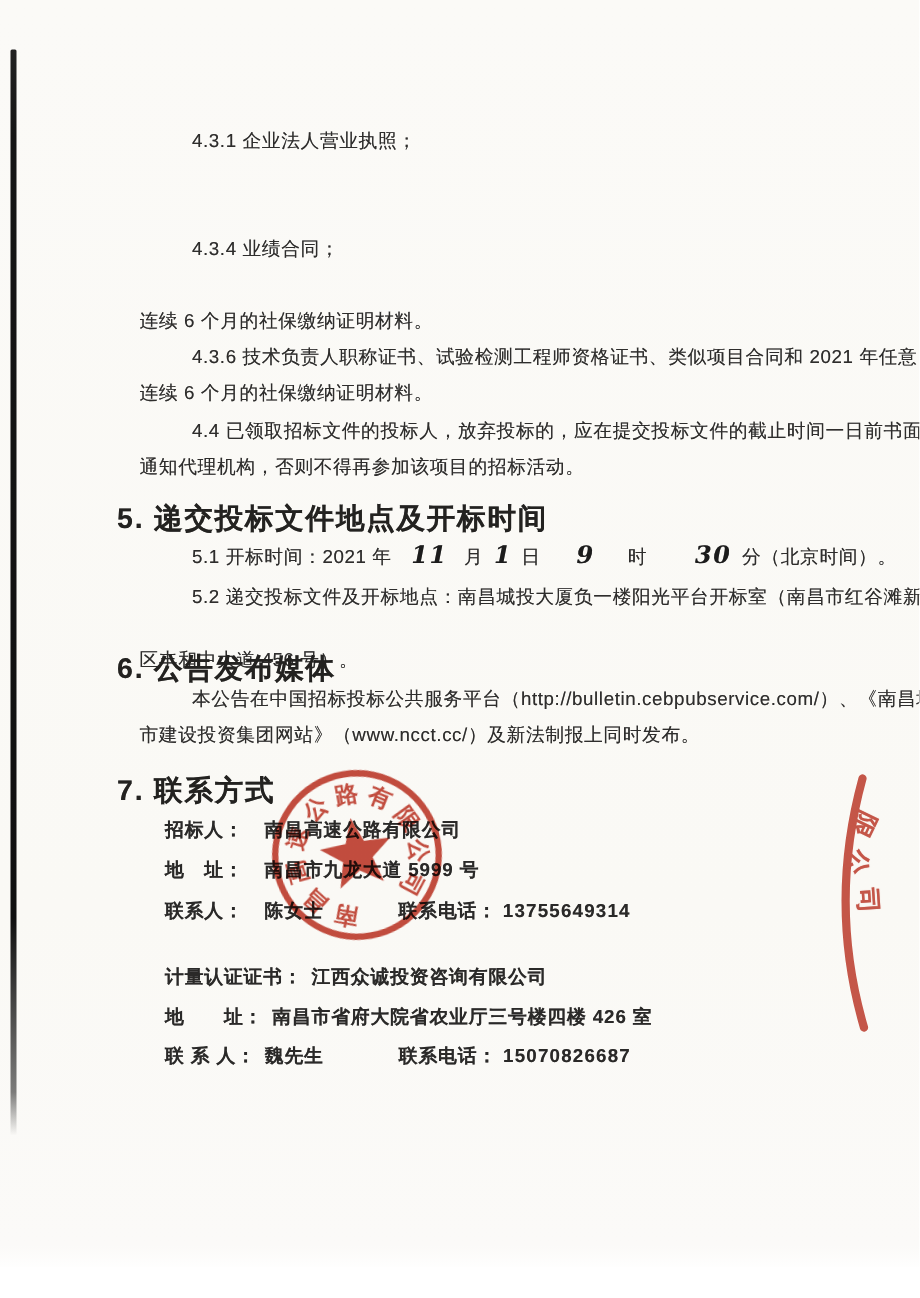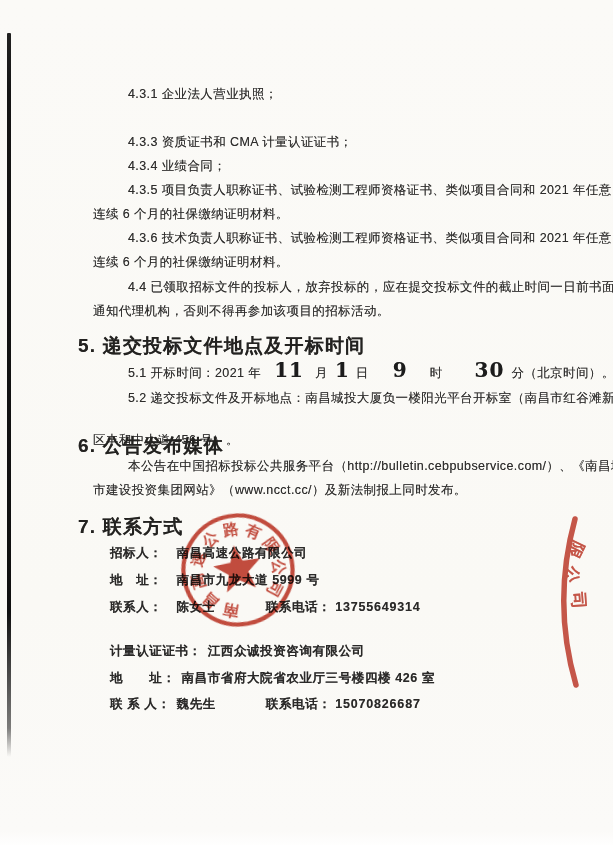--- a/index.html
+++ b/index.html
@@ -36,22 +36,22 @@
     position:absolute;left:110px;white-space:nowrap;
     font-size:12.5px;font-weight:bold;letter-spacing:.6px;
     color:#2a2928;text-shadow:0 0 .4px rgba(40,40,40,.5);
   }
   .ct .val{margin-left:14px;}
   .ct .val2{margin-left:6px;}
   .ct .phone-lab{margin-left:26px;padding-left:24px;}
   .ct .phone{margin-left:4px;letter-spacing:.8px;}
   
   .hw{
-    font-family:"DejaVu Serif",serif;font-weight:bold;
-    font-size:20px;color:#1c1c1c;letter-spacing:1px;
+    font-family:"DejaVu Serif",serif;font-style:italic;font-weight:bold;
+    font-size:16px;color:#1c1c1c;letter-spacing:1px;
   }
   .hw-month{margin:0 11px 0 13px;}
   .hw-day{margin:0 6px 0 7px;}
   .hw-hour{margin:0 22px 0 24px;}
   .hw-min{margin:0 7px 0 32px;}
   
   .stamp-main{
     position:absolute;left:179px;top:511px;width:118px;height:118px;
     mix-blend-mode:multiply;opacity:.9;
     transform:rotate(-10deg);
@@ -74,23 +74,21 @@
   .ec3{left:25px;top:84px;transform:rotate(86deg);}
 </style>
 </head>
 <body>
 
 <div class="page">
 
   <div class="scan-edge"></div>
 
   <div class="ln ind" style="top:86px">4.3.1 企业法人营业执照；</div>
-  <div class="ln ind" style="top:134px">4.3.3 资质证书和 CMA 计量认证证书；</div>
   <div class="ln ind" style="top:158px">4.3.4 业绩合同；</div>
-  <div class="ln ind" style="top:182px">4.3.5 项目负责人职称证书、试验检测工程师资格证书、类似项目合同和 2021 年任意</div>
   <div class="ln" style="top:206px">连续 6 个月的社保缴纳证明材料。</div>
   <div class="ln ind" style="top:230px">4.3.6 技术负责人职称证书、试验检测工程师资格证书、类似项目合同和 2021 年任意</div>
   <div class="ln" style="top:254px">连续 6 个月的社保缴纳证明材料。</div>
   <div class="ln ind" style="top:279px">4.4 已领取招标文件的投标人，放弃投标的，应在提交投标文件的截止时间一日前书面</div>
   <div class="ln" style="top:303px">通知代理机构，否则不得再参加该项目的招标活动。</div>
 
   <div class="hd" style="top:333px">5. 递交投标文件地点及开标时间</div>
   <div class="ln ind" style="top:362px">
     <span>5.1 开标时间：2021 年</span><span class="hw hw-month">11</span><span>月</span><span class="hw hw-day">1</span><span>日</span><span class="hw hw-hour">9</span><span>时</span><span class="hw hw-min">30</span><span>分（北京时间）。</span>
   </div>

